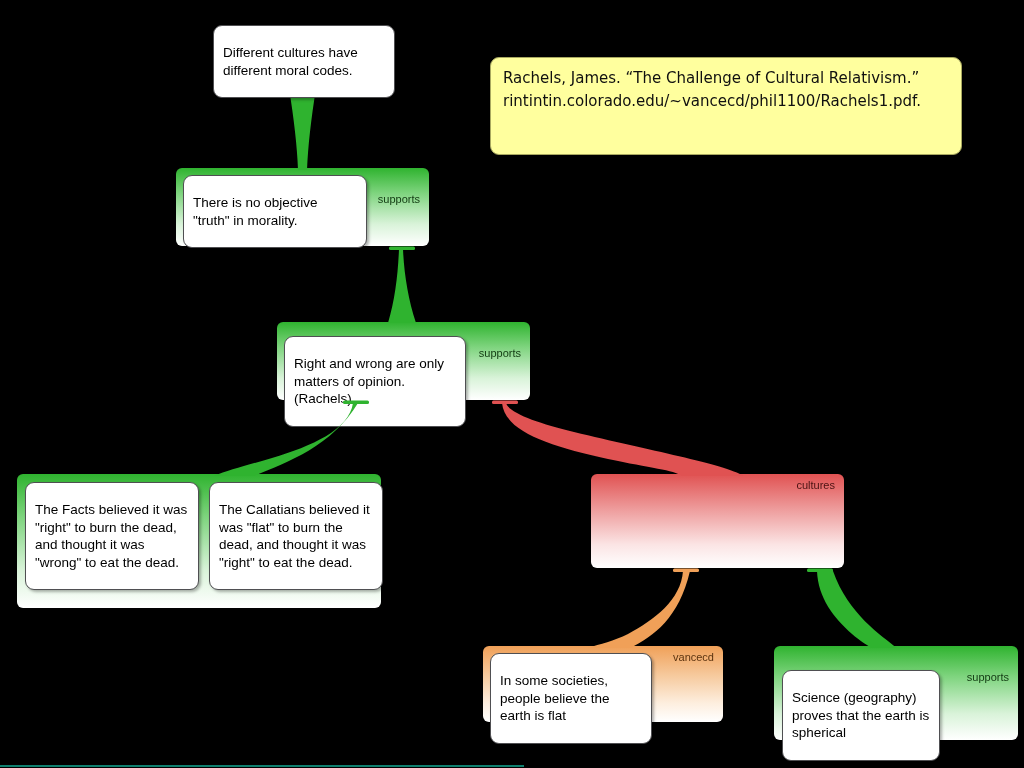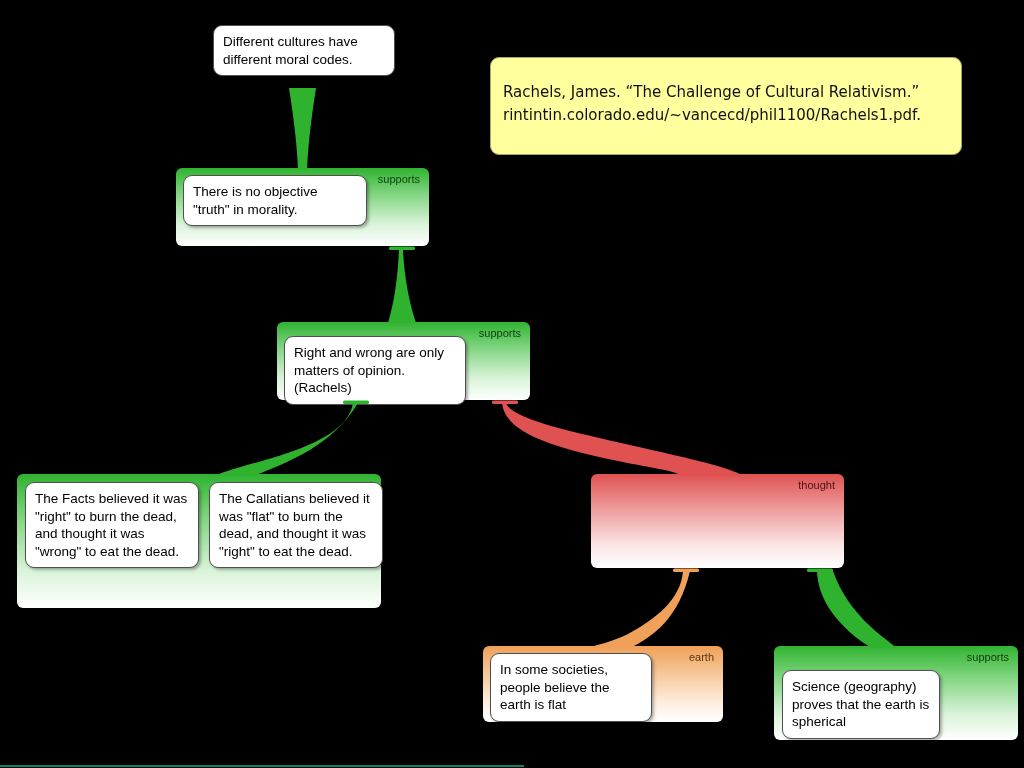--- a/index.html
+++ b/index.html
@@ -27,44 +27,44 @@
   }
   .panel.rebuts {
     background:linear-gradient(180deg,#f0a058 0%,#f6c99c 38%,#fdeede 75%,#ffffff 100%);
   }
   .panel-label {
     position:absolute;
     top:6px; right:9px;
     font-size:11px;
     line-height:1;
   }
-  .label-supports { color:#123a12; }
+  .label-supports { color:#123a12;margin-top:20px; }
   .label-opposes  { color:#4a1212; }
   .label-rebuts   { color:#5c3410; }
 
   .claim {
     position:absolute;
     background:#ffffff;
     border:1px solid #4f4f52;
     border-radius:9px;
-    padding:7px 9px;
+    padding:18px 9px;
     font-size:13.5px;
     line-height:1.3;
     color:#000;
     box-shadow:2px 2px 3px rgba(0,0,0,0.30);
   }
   .floating { z-index:3; }
 
   .note {
     position:absolute;
     z-index:3;
     background:#FFFF9E;
     border:1px solid #a8a860;
     border-radius:9px;
-    padding:23px 12px;
+    padding:9px 12px;
     font-family:"DejaVu Sans", sans-serif;
     font-size:15px;
     line-height:1.55;
     color:#101010;
     box-shadow:2px 2px 4px rgba(0,0,0,0.45);
   }
 
   .c-green  { fill:#2fb32f; }
   .c-red    { fill:#e05252; }
   .c-orange { fill:#f0a058; }
@@ -129,25 +129,25 @@
     <span class="panel-label label-supports">support</span>
     <div class="claim" style="left:8px; top:8px; width:174px;">
       <span>The Facts believed it was "right" to burn the dead, and thought it was "wrong" to eat the dead.</span>
     </div>
     <div class="claim" style="left:192px; top:8px; width:174px;">
       <span>The Callatians believed it was "flat" to burn the dead, and thought it was "right" to eat the dead.</span>
     </div>
   </div>
 
   <div class="panel opposes" style="left:591px; top:474px; width:253px; height:94px;">
-    <span class="panel-label label-opposes">thought</span>
+    <span class="panel-label label-opposes">cultures</span>
   </div>
 
   <div class="panel rebuts" style="left:483px; top:646px; width:240px; height:76px;">
-    <span class="panel-label label-rebuts">earth</span>
+    <span class="panel-label label-rebuts">vancecd</span>
     <div class="claim" style="left:7px; top:7px; width:162px;">
       <span>In some societies, people believe the earth is flat</span>
     </div>
   </div>
 
   <div class="panel supports" style="left:774px; top:646px; width:244px; height:94px;">
     <span class="panel-label label-supports">supports</span>
     <div class="claim" style="left:8px; top:24px; width:158px;">
       <span>Science (geography) proves that the earth is spherical</span>
     </div>

